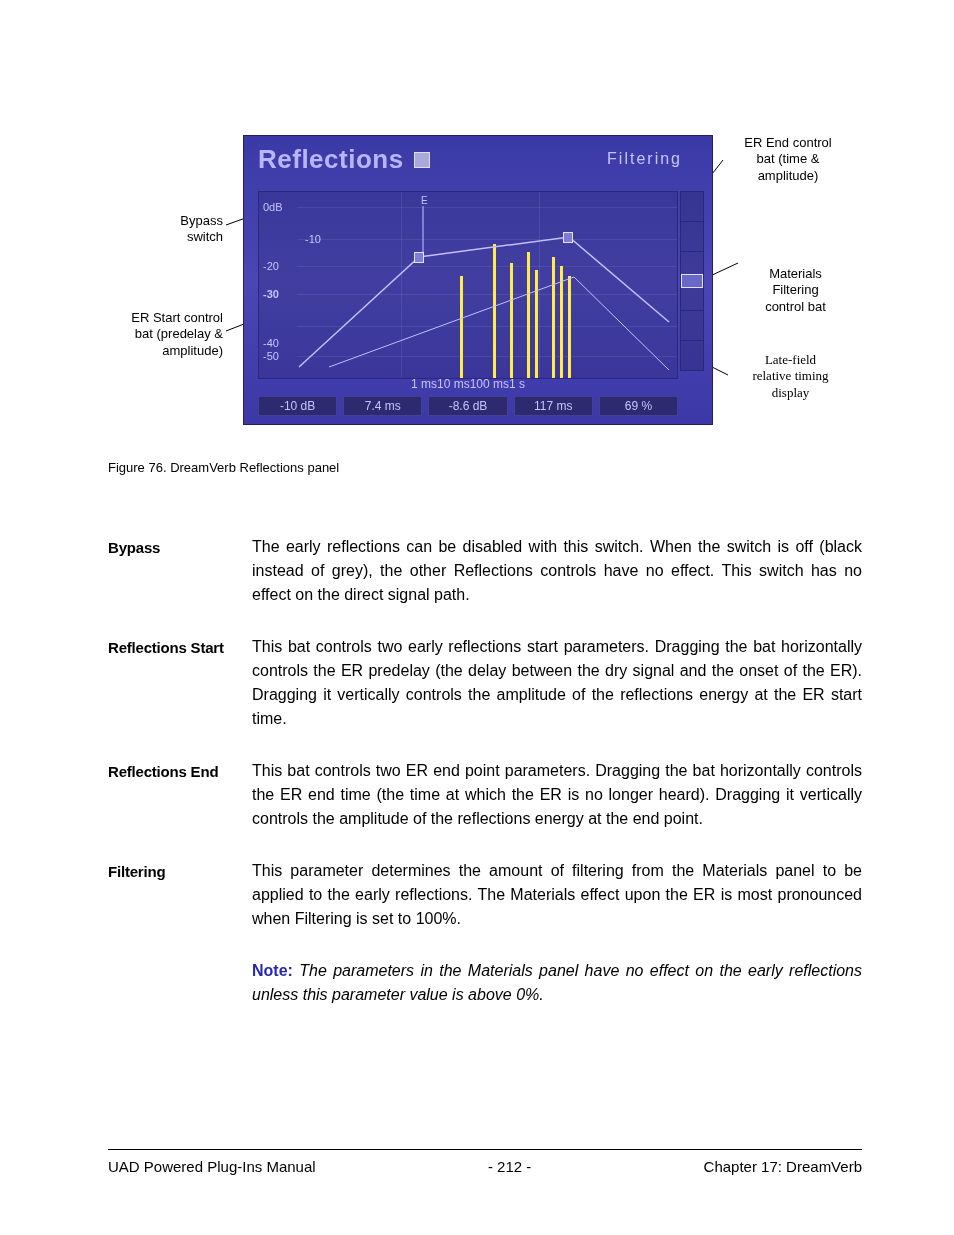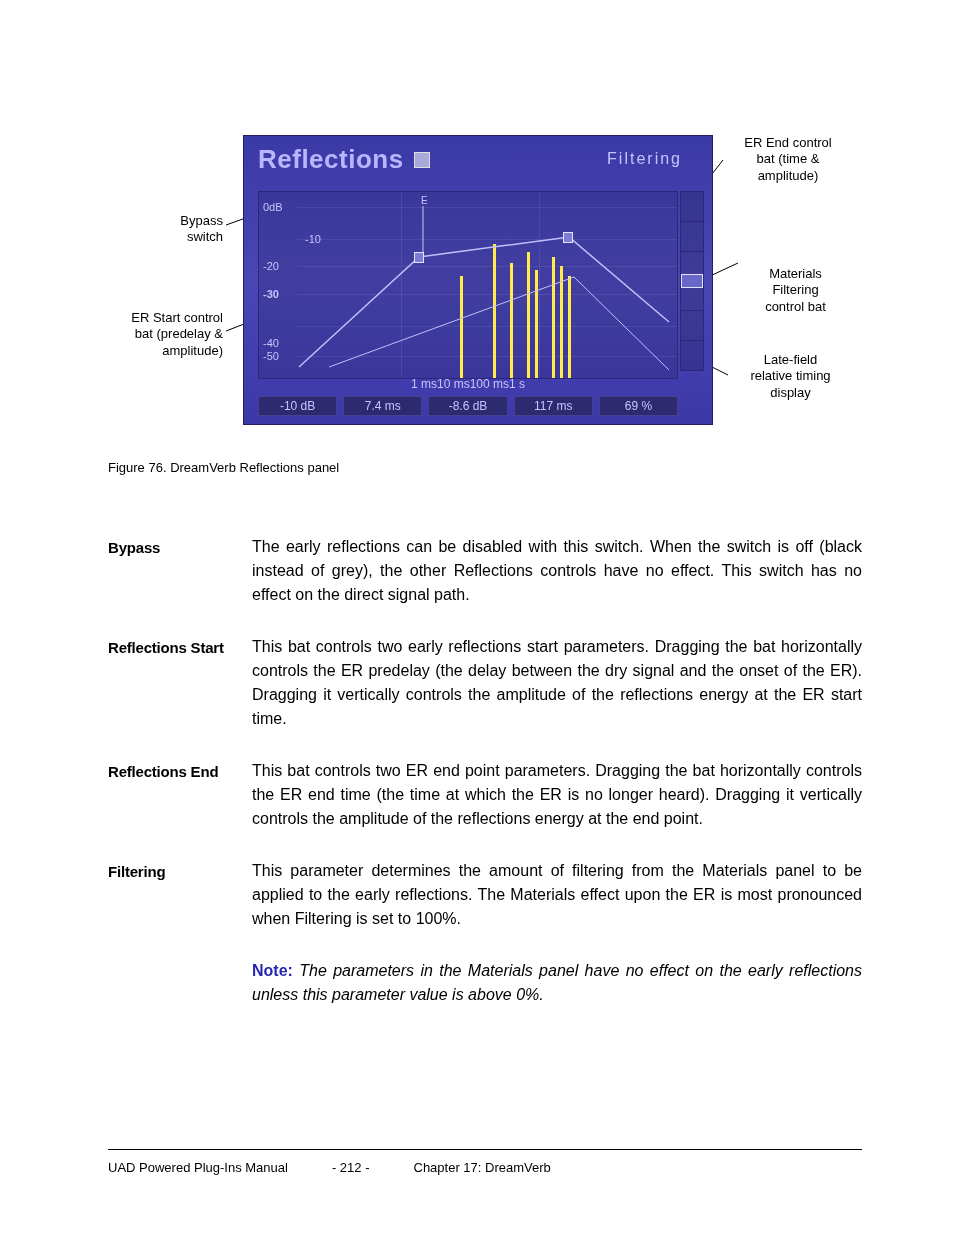--- a/index.html
+++ b/index.html
@@ -243,21 +243,22 @@
     right: 92px;
     bottom: 85px;
     border-top: 1px solid #000;
   }
   .footer {
     position: absolute;
     left: 108px;
     right: 92px;
     bottom: 60px;
     display: flex;
-    font-size: 13px;
+    justify-content: space-between;
+    font-size: 15px;
     gap: 44px;
   }
 </style>
 </head>
 <body>
 
 <div class="page">
 
   <div class="diagram">
 
@@ -266,21 +267,21 @@
     <div class="annot" style="left:-10px; top:175px; width:135px; text-align:right;"><span style="white-space:pre-line;">ER Start control
 bat (predelay &amp;
 amplitude)</span></div>
 
     <div class="annot right" style="left:625px; top:0px; width:130px;"><span style="white-space:pre-line;">ER End control
 bat (time &amp;
 amplitude)</span></div>
     <div class="annot right" style="left:640px; top:108px; width:115px;margin-top:23px;"><span style="white-space:pre-line;">Materials
 Filtering
 control bat</span></div>
-    <div class="annot right" style="left:630px; top:217px; width:125px;"><span style="white-space:pre-line;">Late-field
+    <div class="annot right" style="left:630px; top:217px; width:125px;"><span style="white-space:pre-line;font-family:Liberation Serif, serif;">Late-field
 relative timing
 display</span></div>
 
     <svg style="position:absolute; left:0; top:0; width:752px; height:300px; pointer-events:none;">
       <line x1="128" y1="90" x2="318" y2="22" stroke="#000" stroke-width="1"></line>
       <line x1="128" y1="196" x2="316" y2="123" stroke="#000" stroke-width="1"></line>
       <line x1="625" y1="25" x2="535" y2="140" stroke="#000" stroke-width="1"></line>
       <line x1="582" y1="25" x2="582" y2="40" stroke="#000" stroke-width="1"></line>
       <line x1="640" y1="128" x2="597" y2="148" stroke="#000" stroke-width="1"></line>
       <line x1="630" y1="240" x2="570" y2="210" stroke="#000" stroke-width="1"></line>

